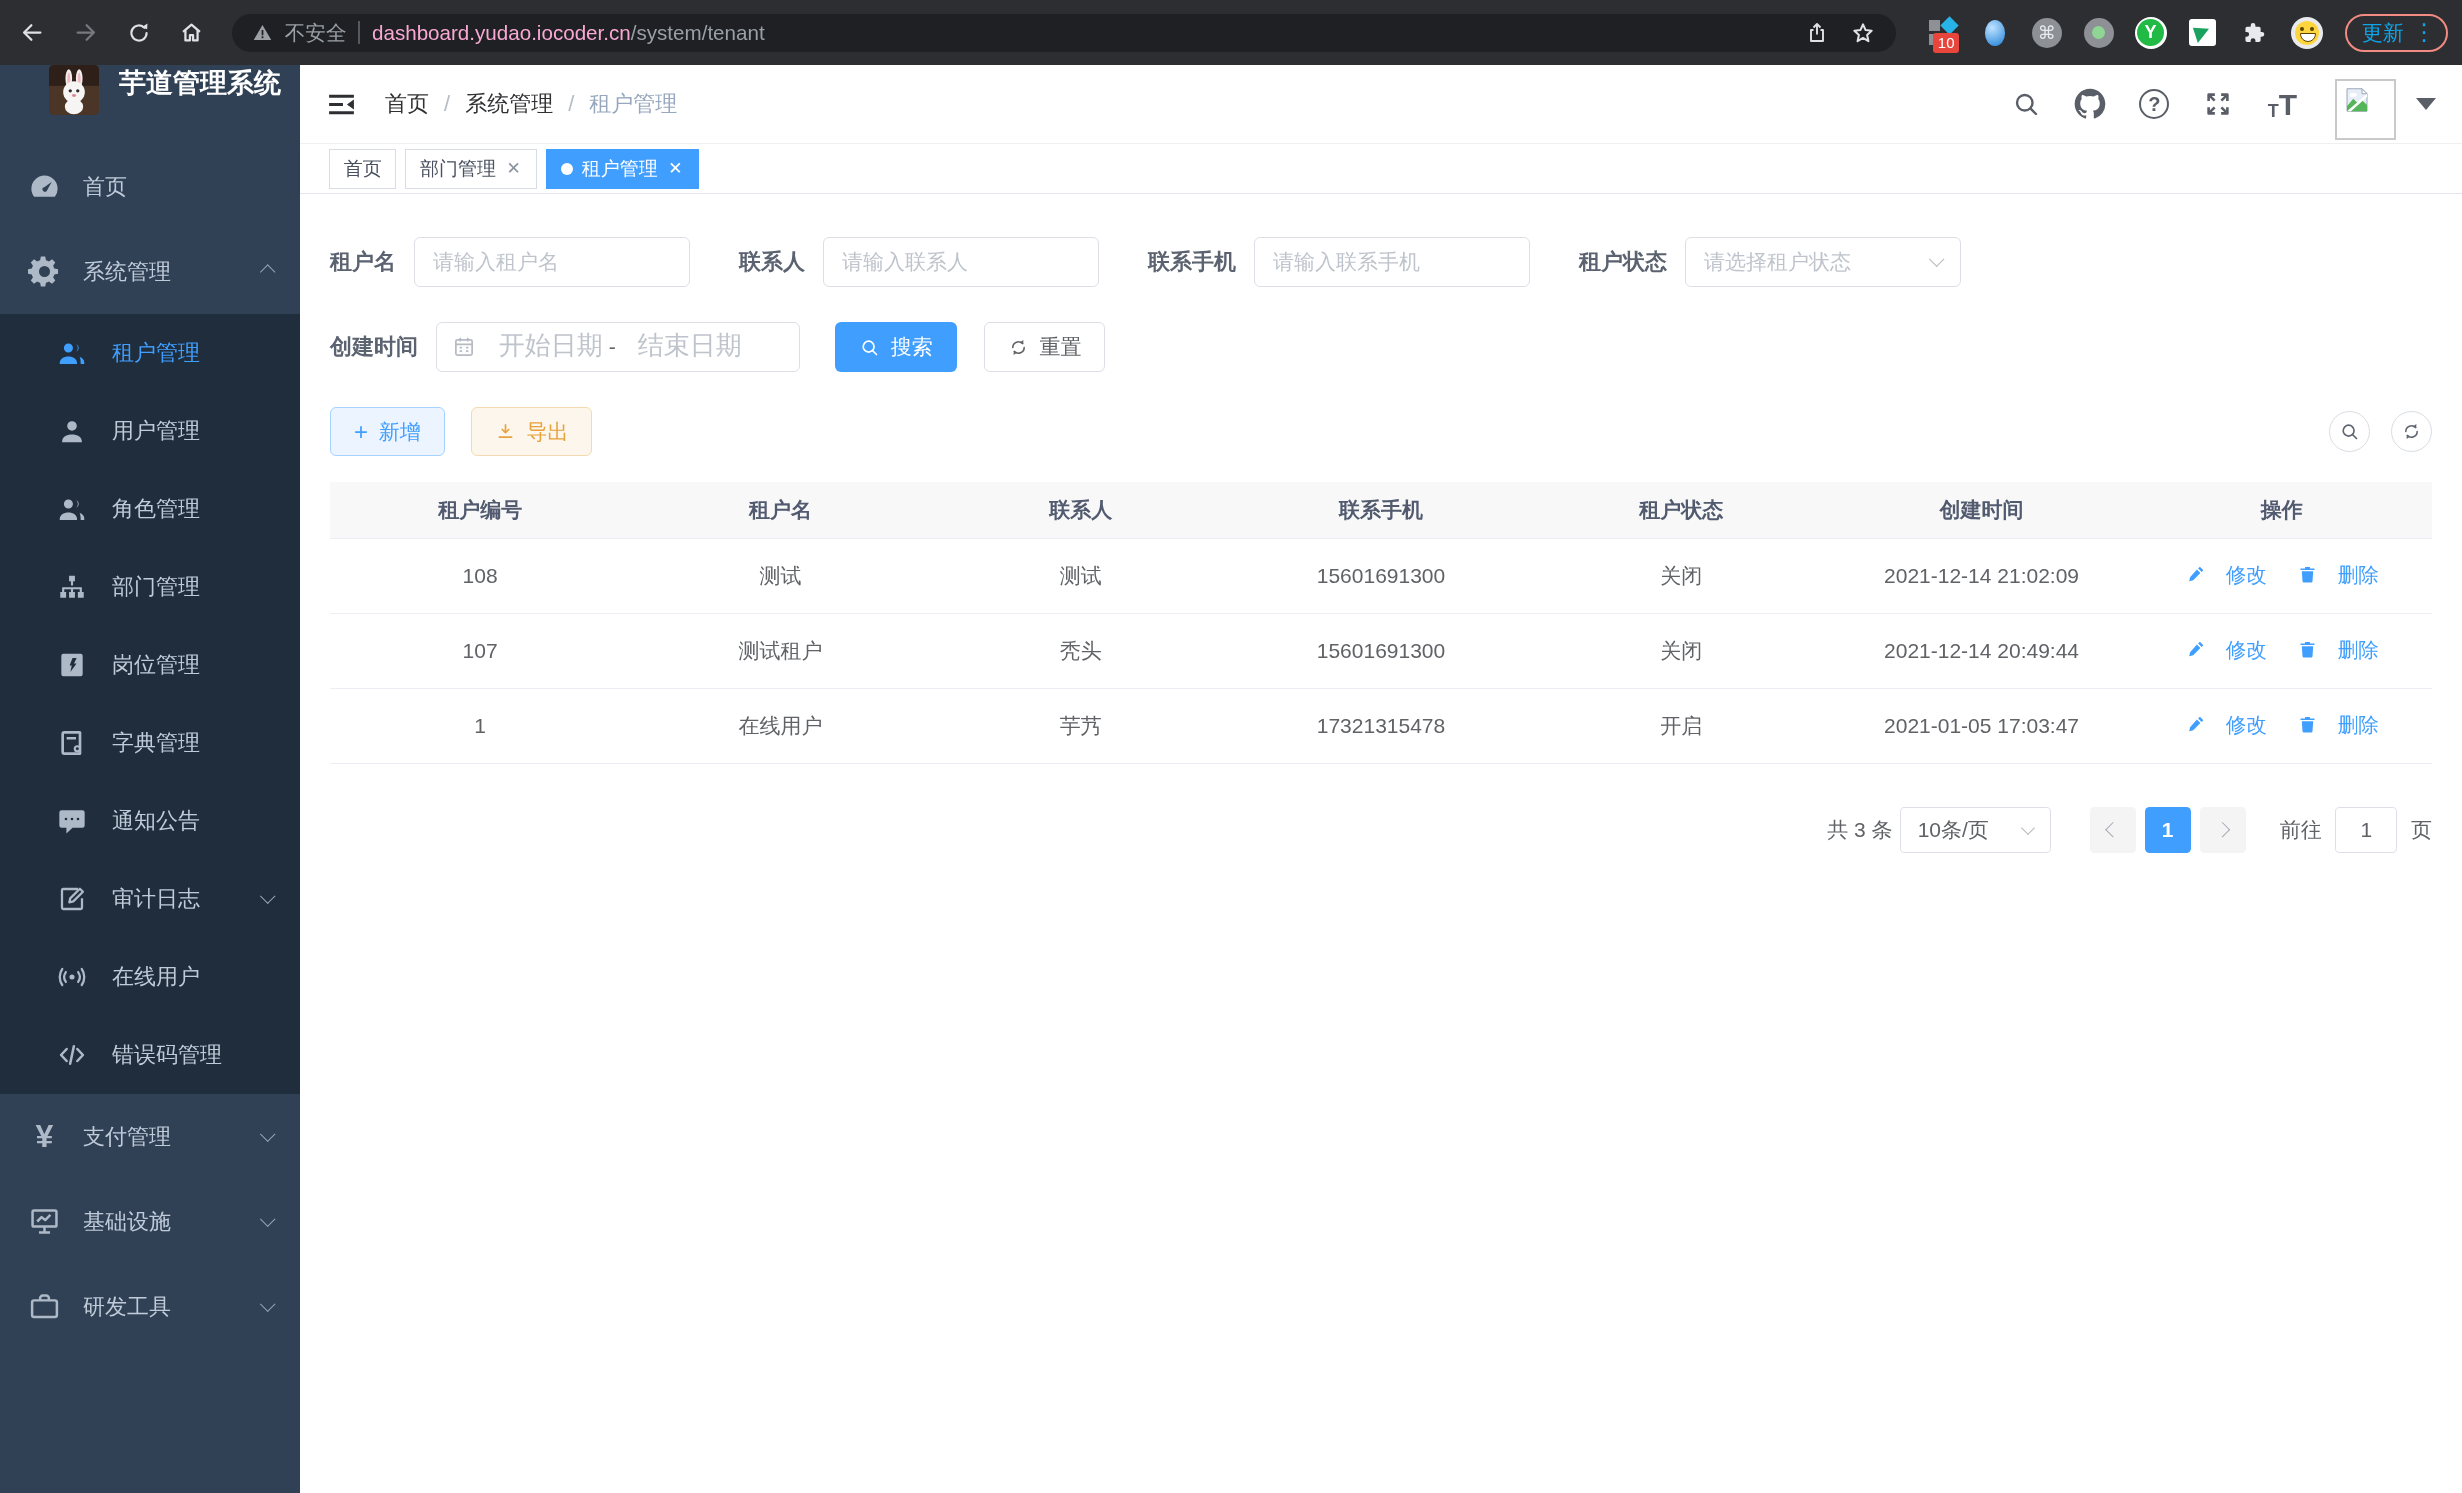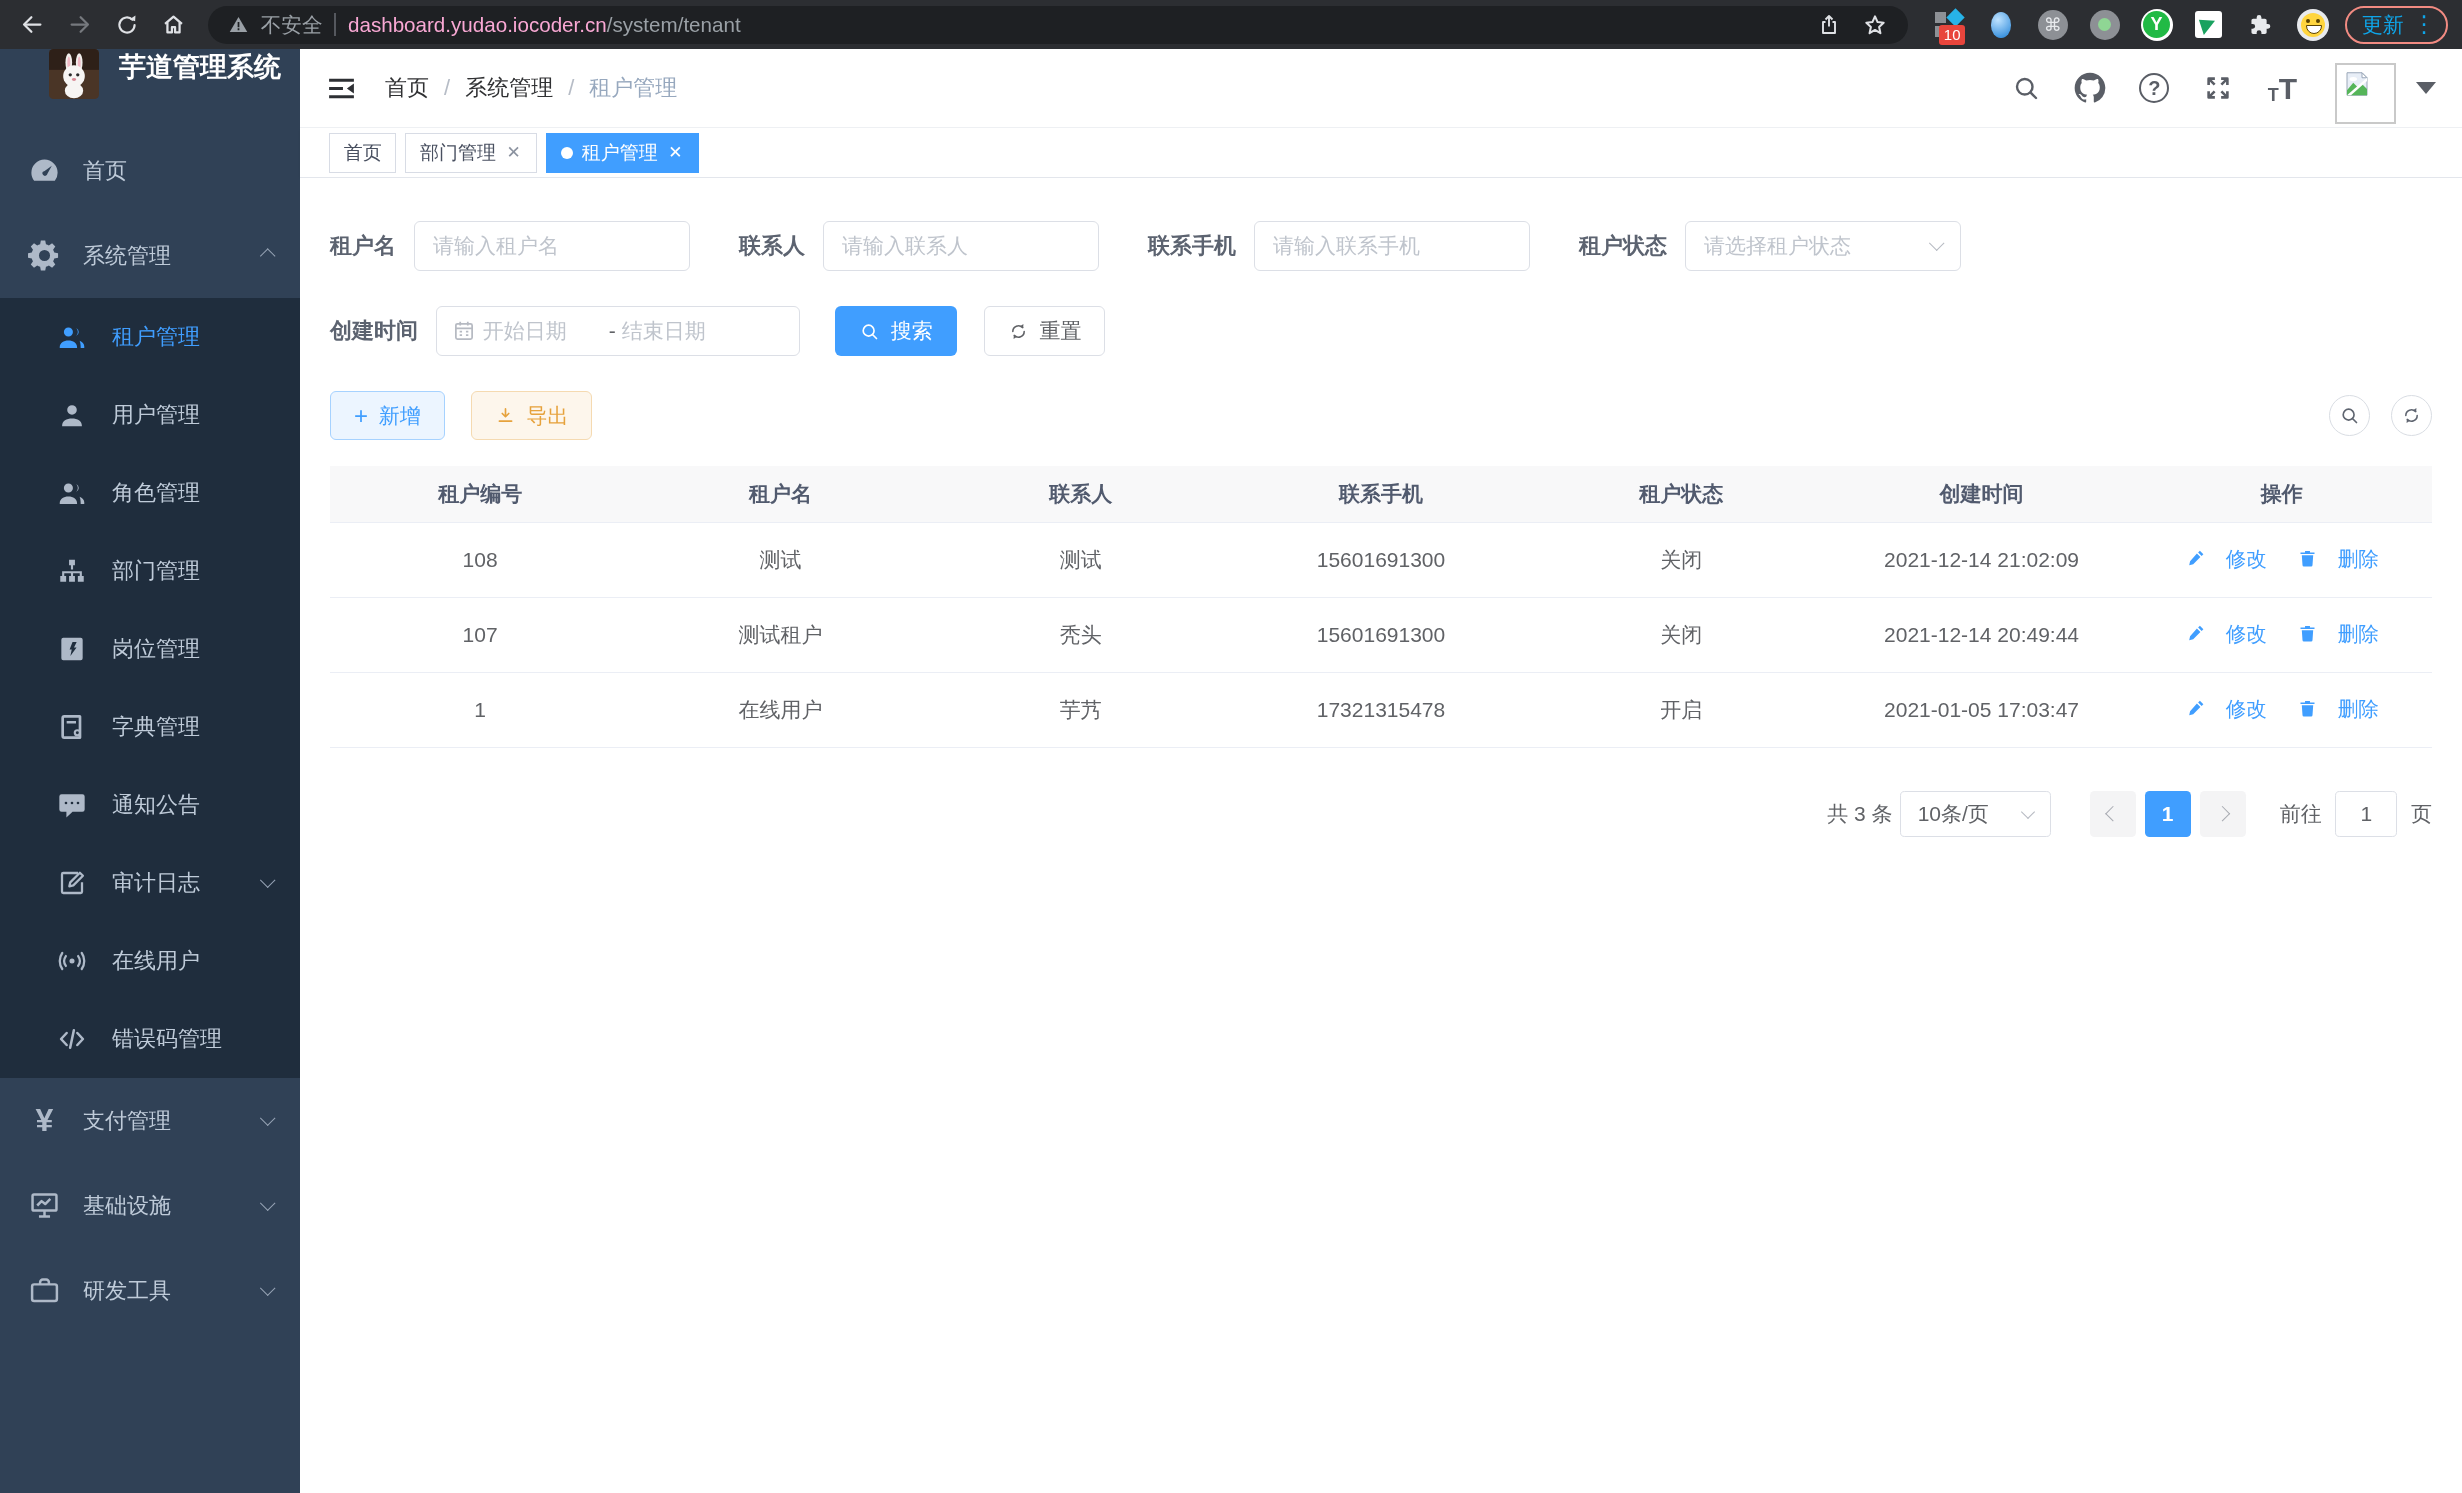--- a/index.html
+++ b/index.html
@@ -6,21 +6,21 @@
   html,body{width:2462px;height:1494px;overflow:hidden}
   body{font-family:"Liberation Sans","DejaVu Sans",sans-serif;background:#fff;color:#606266}
   .ic{display:inline-block;vertical-align:middle;flex-shrink:0}
   .chv{display:inline-block;width:11.4px;height:11.4px;border-right:1.9px solid currentColor;border-bottom:1.9px solid currentColor}
   .chv.down{transform:rotate(45deg) translate(-1.5px,-1.5px)}
   .chv.up{transform:rotate(-135deg)}
   .chv.left{transform:rotate(135deg)}
   .chv.right{transform:rotate(-45deg)}
 
   
-  .browser{height:49px;background:#2c2e32;display:flex;align-items:center;padding:0 10.7px;gap:3px}
+  .browser{height:65px;background:#2c2e32;display:flex;align-items:center;padding:0 10.7px;gap:9px}
   .b-ic{width:44px;height:44px;display:flex;align-items:center;justify-content:center;color:#dfe1e5}
   .b-ic.dim{color:#76797e}
   .omnibox{flex:1;max-width:1728px;height:38px;margin:0 9px;background:#1e2023;border-radius:19px;display:flex;align-items:center;padding:0 20px;gap:12px;font-size:20.6px;color:#9aa0a6}
   .omni-div{width:1.5px;height:23px;background:#55585e}
   .url-host{color:#f9a8d4}
   .url-path{color:#9aa0a6}
   .omni-right{margin-left:auto;display:flex;align-items:center;gap:21px;color:#dfe1e5}
   .exts{display:flex;align-items:center;gap:18px;padding:0 12px}
   .ext{width:34px;height:34px;display:flex;align-items:center;justify-content:center;position:relative}
   .ext-badge{position:absolute;bottom:-3px;left:7.6px;background:#e8453c;color:#fff;font-size:15px;line-height:1;padding:2.3px 4.6px;border-radius:3px}
@@ -90,21 +90,21 @@
   .f-row{display:flex;align-items:center;margin-bottom:35px}
   .f-item{display:flex;align-items:center;margin-right:49px}
   .f-label{font-weight:700;color:#5c6370;font-size:22px;margin-right:18px;white-space:nowrap}
   .inp-box{width:276px;height:50px;border:1.5px solid #dcdfe6;border-radius:6px;background:#fff;display:flex;align-items:center;padding:0 6px}
   .inp{border:none;outline:none;width:100%;font-size:21px;color:#606266;padding:0 12px;background:transparent;font-family:inherit}
   .inp::placeholder{color:#bfc4cc}
   .sel-box{width:276px;height:50px;border:1.5px solid #dcdfe6;border-radius:6px;display:flex;align-items:center;padding:0 18px;color:#bfc4cc;font-size:21px;cursor:pointer}
   .sel-box .chv{margin-left:auto;color:#b6bac2}
   .date-box{width:364px;height:50px;border:1.5px solid #dcdfe6;border-radius:6px;display:flex;align-items:center;padding:0 13.7px;gap:6px}
   .date-box .cal{width:26px;height:26px;color:#b6bac2;flex-shrink:0}
-  .date-inp{width:120px;border:none;outline:none;font-size:21px;color:#606266;text-align:left;background:transparent;font-family:Liberation Serif, serif}
+  .date-inp{width:120px;border:none;outline:none;font-size:26px;color:#606266;text-align:right;background:transparent;font-family:Liberation Mono, monospace}
   .date-inp::placeholder{color:#bfc4cc}
   .date-sep{color:#606266;font-size:21px}
   .btn{height:50px;padding:0 23px;border-radius:6px;font-size:21px;display:inline-flex;align-items:center;gap:10.7px;border:1.5px solid transparent;cursor:pointer;background:#fff;font-family:inherit;white-space:nowrap}
   .btn-primary{background:#409eff;color:#fff;margin-left:35px}
   .btn-plain{border-color:#dcdfe6;color:#606266;margin-left:27px}
   .btn-add{background:#ecf5ff;border-color:#a6d2ff;color:#409eff;height:49px}
   .btn-export{background:#fdf6ec;border-color:#f5dab1;color:#e6a23c;height:49px;margin-left:26px}
   .toolbar{display:flex;align-items:center;margin-bottom:26px}
   .tool-right{margin-left:auto;display:flex;gap:21px}
   .circle-btn{width:41px;height:41px;border-radius:50%;border:1.5px solid #d9dde3;background:#fff;display:flex;align-items:center;justify-content:center;color:#5f6570;cursor:pointer}

